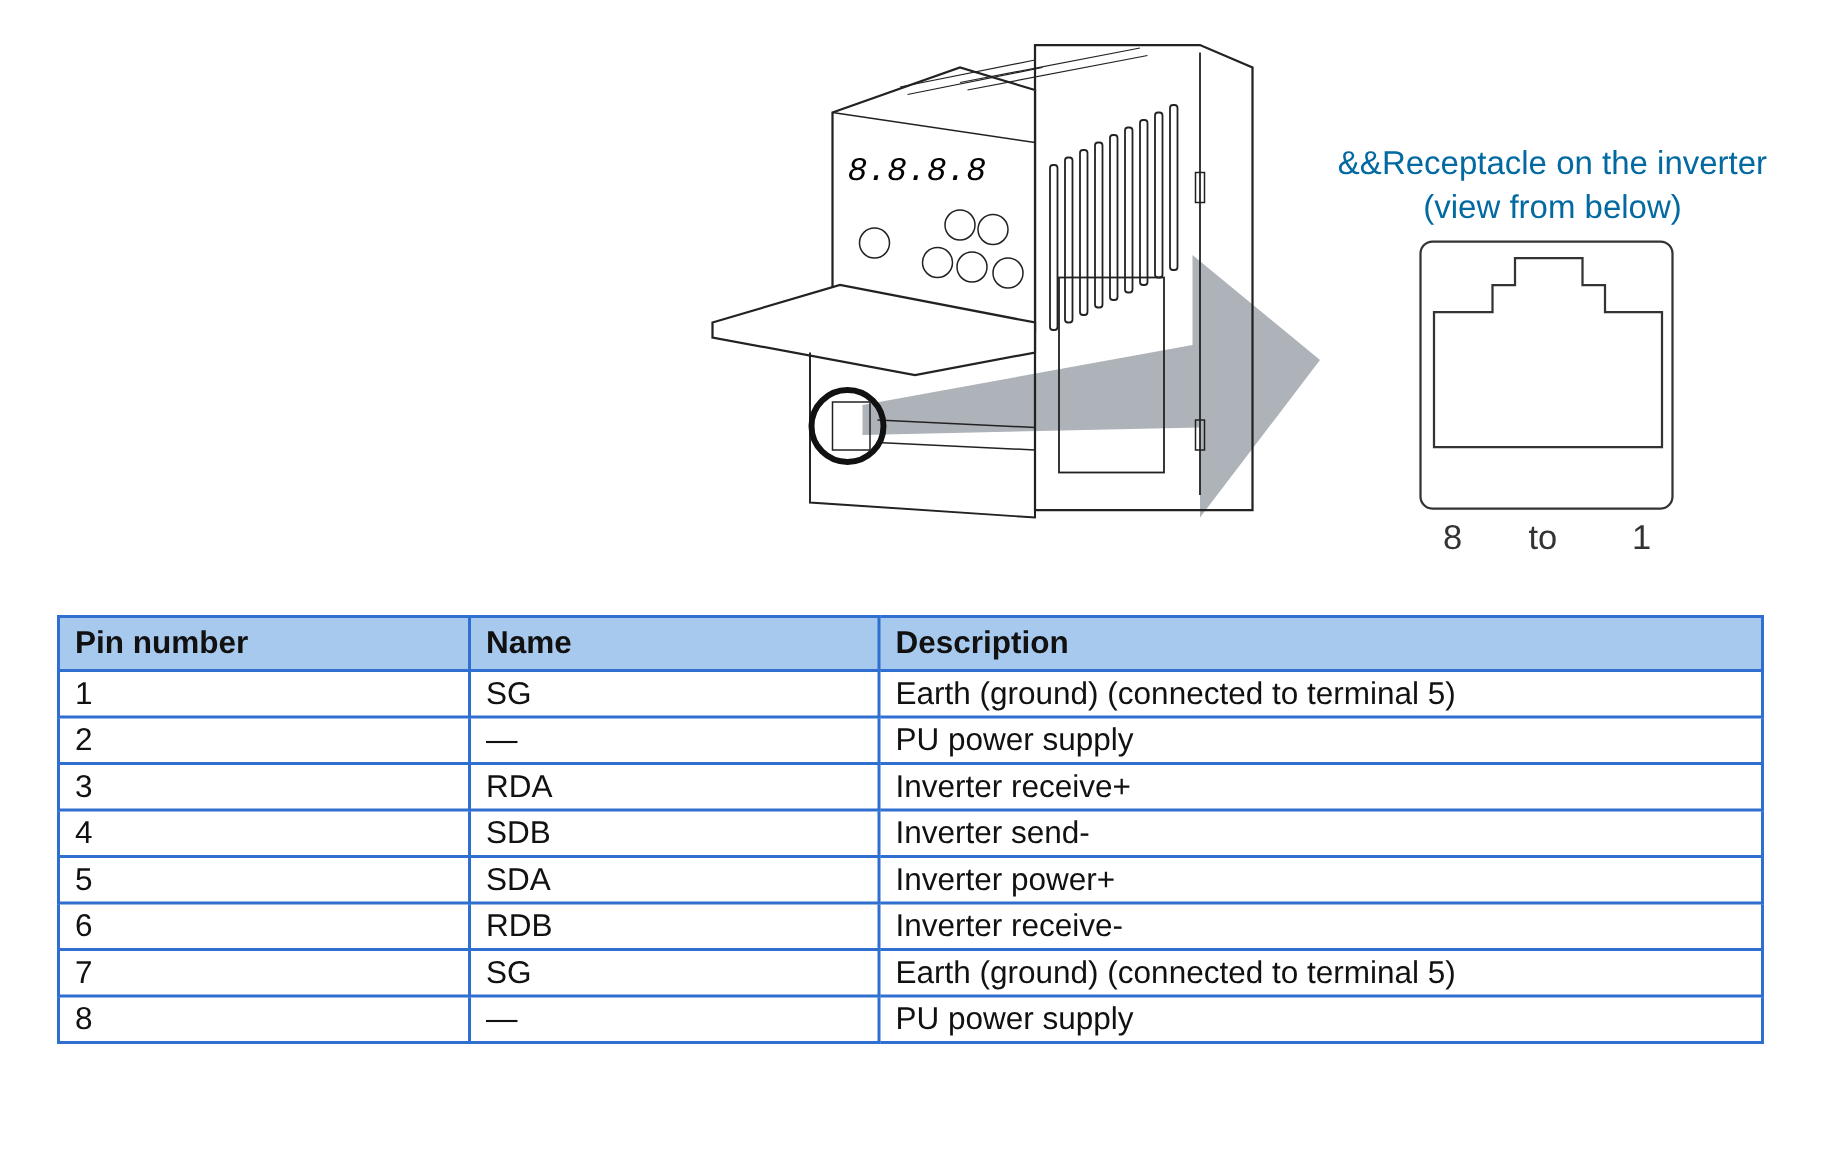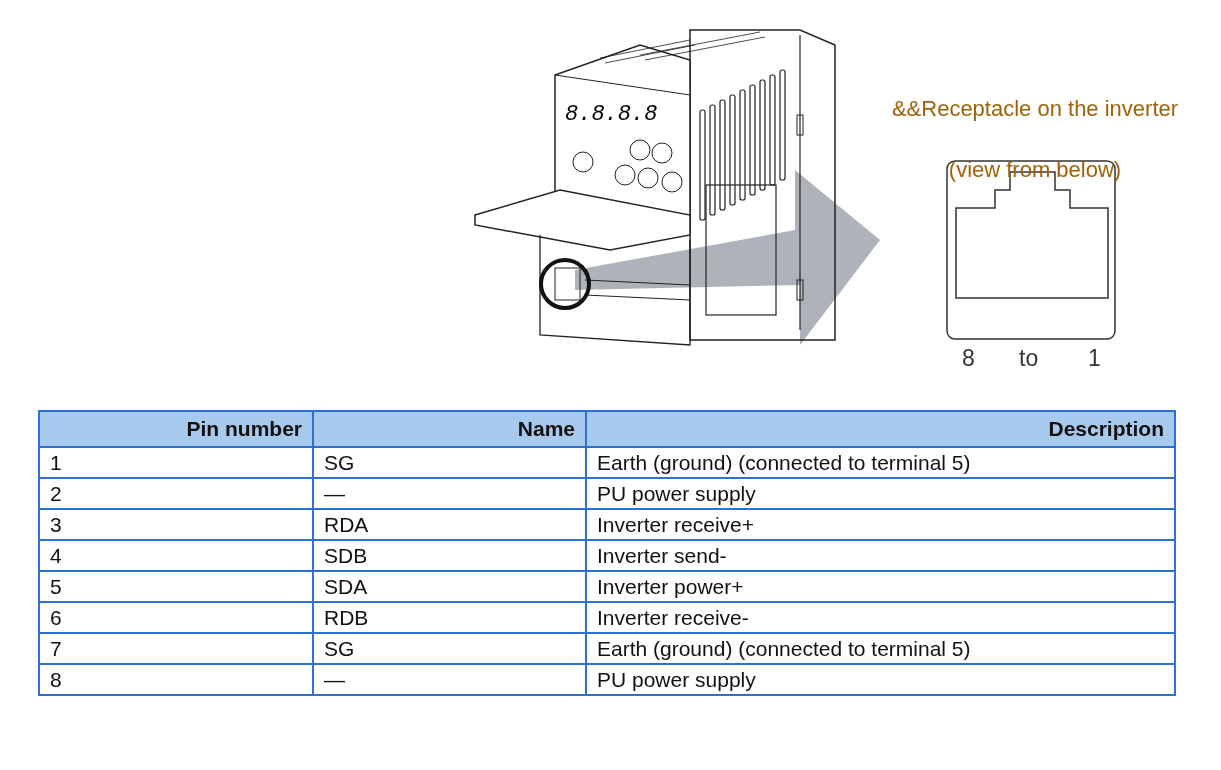--- a/index.html
+++ b/index.html
@@ -1,27 +1,27 @@
 <!DOCTYPE html>
 <html><head>
 <meta charset="utf-8">
 <style>
   html, body { margin:0; padding:0; background:#ffffff; }
   body { width:1221px; height:770px; position:relative; overflow:hidden;
          font-family:"Liberation Sans", sans-serif; color:#111; }
   .figure { position:absolute; left:0; top:0; width:1113px; height:395px; }
   .caption { position:absolute; left:860px; width:350px; text-align:center;
-             font-size:22px; color:#a16207; line-height:27px; }
+             font-size:22px; color:#0369a1; line-height:27px; }
   .cap1 { top:95px; }
-  .cap2 { top:124px;margin-top:32px; }
+  .cap2 { top:124px; }
   .pinlabel { position:absolute; top:345px; font-size:23px; color:#333; }
   table.pins { position:absolute; left:38px; top:410px; width:1138px;
                border-collapse:collapse; font-size:21px; }
   table.pins th, table.pins td { border:2px solid #2f6fd0; padding:0 10px; height:29px; }
-  table.pins th { background:#a8c9ee; font-weight:bold; text-align:right; height:34px; }
+  table.pins th { background:#a8c9ee; font-weight:bold; text-align:left; height:34px; }
   table.pins td { text-align:left; }
   .c1 { width:252px; } .c2 { width:251px;margin-left:40px; }
 </style>
 </head>
 <body>
 
 <div class="figure">
   <svg width="1221" height="395">
 
     <polygon points="575,270 795,230 795,170 880,240 800,345 800,285 575,290" fill="#aeb3b9"></polygon>

